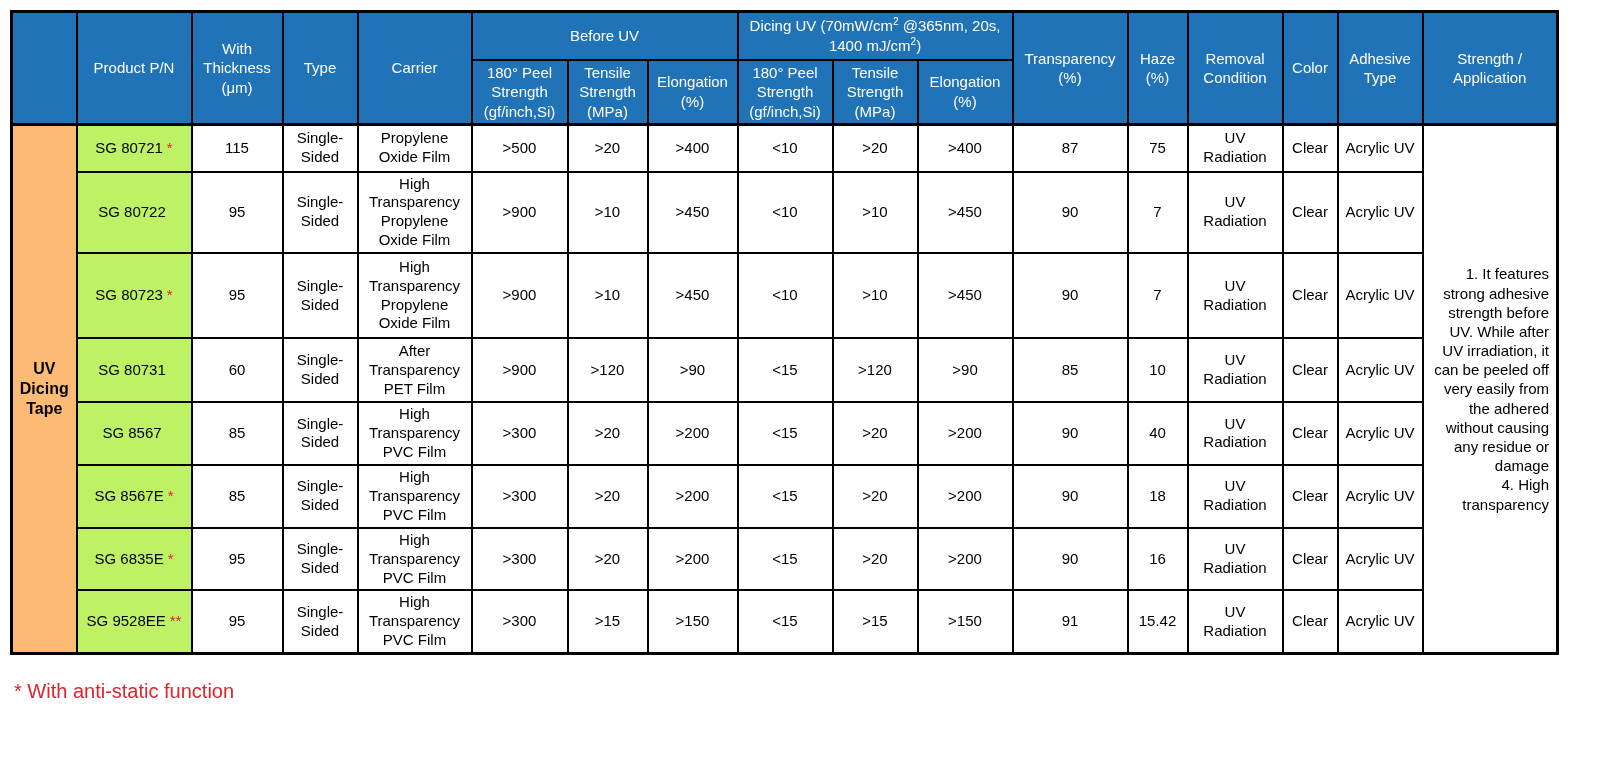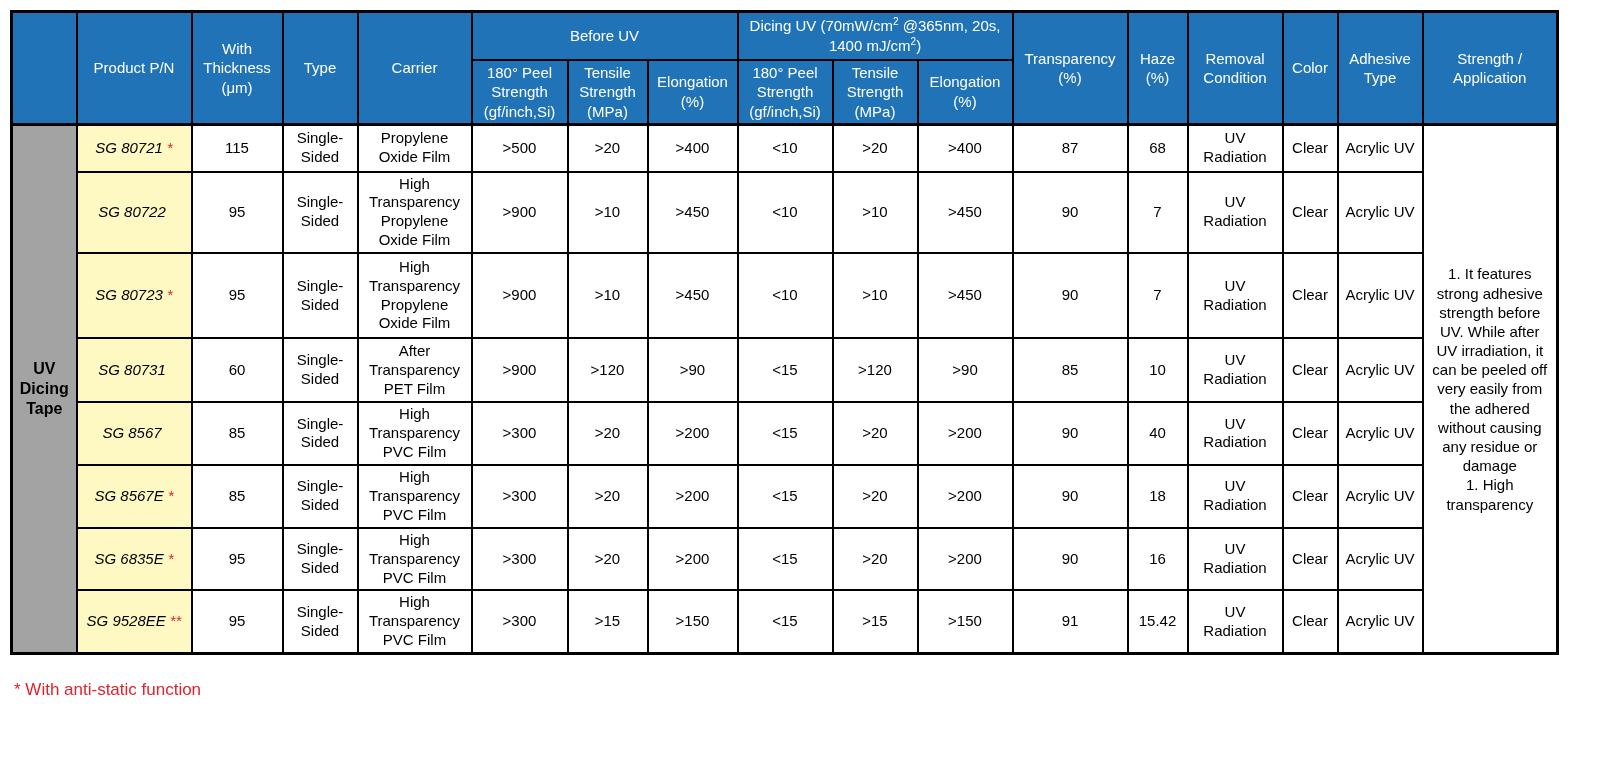--- a/index.html
+++ b/index.html
@@ -37,36 +37,36 @@
   .spec td {
     font-size: 15px;
     color: #000000;
     text-align: center;
     vertical-align: middle;
     line-height: 1.26;
     padding: 2px 3px;
     background: #ffffff;
   }
   td.cat {
-    background: #a3a3a3;
+    background: #fdba74;
     font-weight: bold;
     font-size: 16px;
   }
-  td.pn { background: #fef9c3; white-space: nowrap; font-style: italic; }
+  td.pn { background: #bef264; white-space: nowrap; }
   .mark { color: #e1232e; margin-left: 4px; }
   td.feature {
-    text-align: center;
+    text-align: right;
     padding: 4px 7px;
     line-height: 1.28;
   }
   sup { font-size: 10px; line-height: 0; vertical-align: super; }
   .notes {
     margin: 24px 0 0 14px;
     color: #e1232e;
-    font-size: 17px;
+    font-size: 20px;
     line-height: 1.28;
   }
 </style>
 </head>
 <body>
 
 <div class="sheet">
 
   <table class="spec">
     <colgroup>
@@ -122,27 +122,27 @@
         <td>115</td>
         <td>Single-Sided</td>
         <td>Propylene Oxide Film</td>
         <td>&gt;500</td>
         <td>&gt;20</td>
         <td>&gt;400</td>
         <td>&lt;10</td>
         <td>&gt;20</td>
         <td>&gt;400</td>
         <td>87</td>
-        <td>68</td>
+        <td>75</td>
         <td>UV Radiation</td>
         <td>Clear</td>
         <td>Acrylic UV</td>
         <td class="feature" rowspan="8">
           <div>1. It features strong adhesive strength before UV. While after UV irradiation, it can be peeled off very easily from the adhered without causing any residue or damage</div>
-          <div>1. High transparency</div>
+          <div>4. High transparency</div>
         </td>
       </tr>
       <tr style="height:80px">
         <td class="pn"><span>SG 80722</span><span class="mark"></span></td>
         <td>95</td>
         <td>Single-Sided</td>
         <td>High Transparency Propylene Oxide Film</td>
         <td>&gt;900</td>
         <td>&gt;10</td>
         <td>&gt;450</td>

